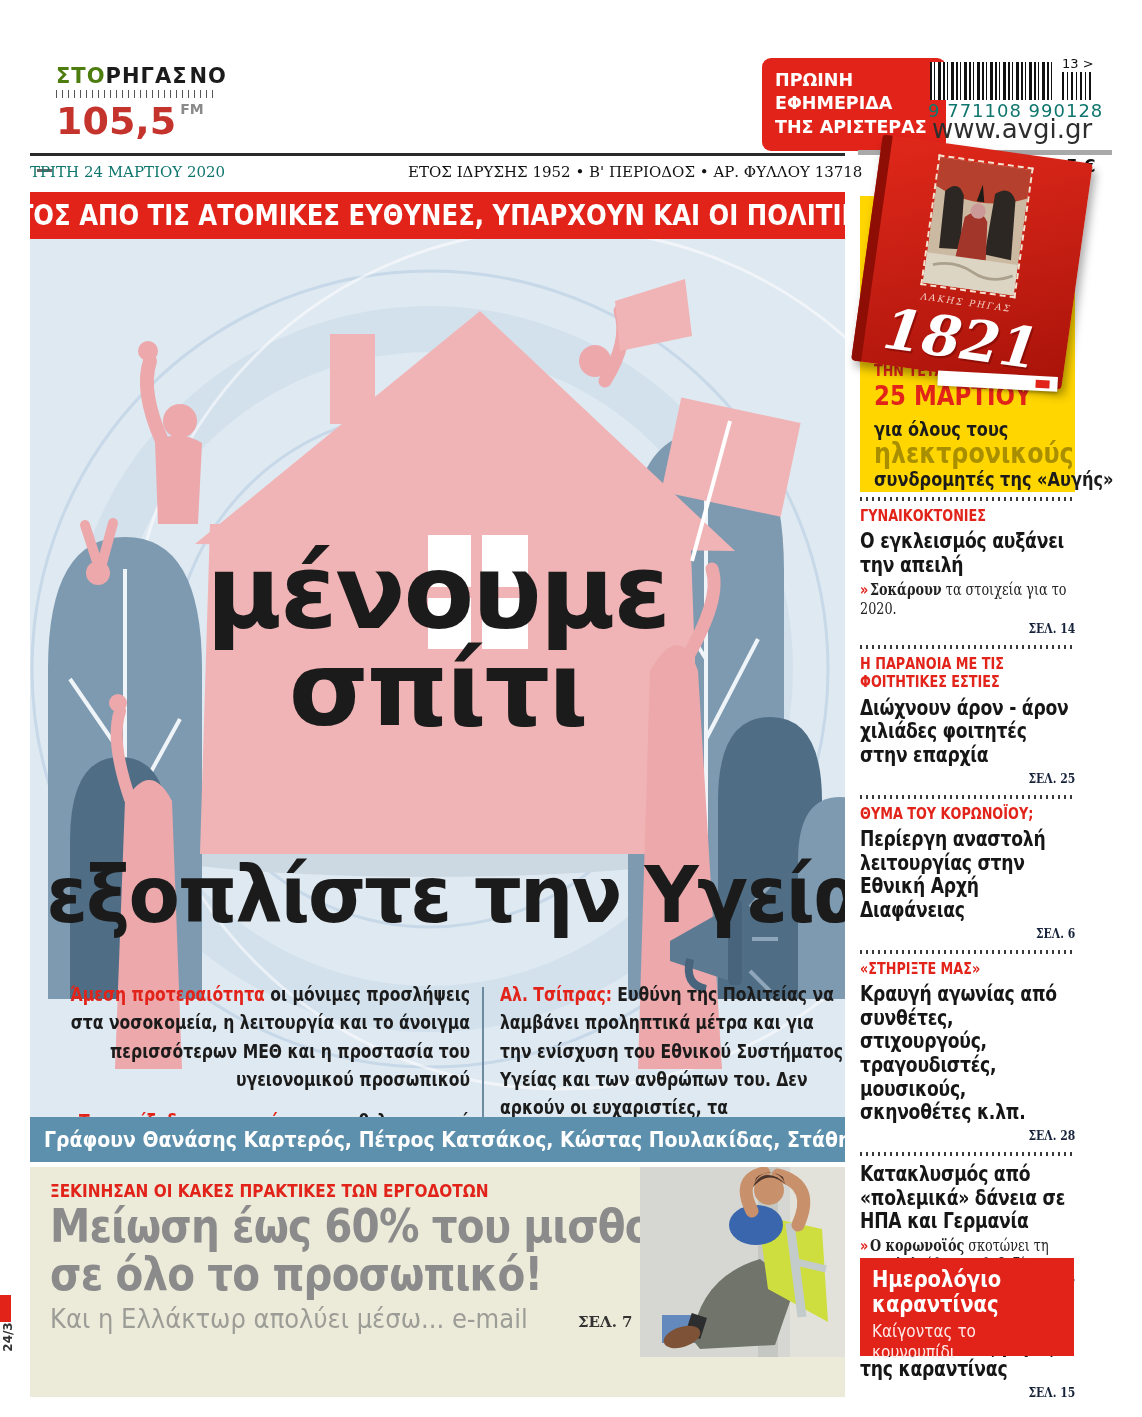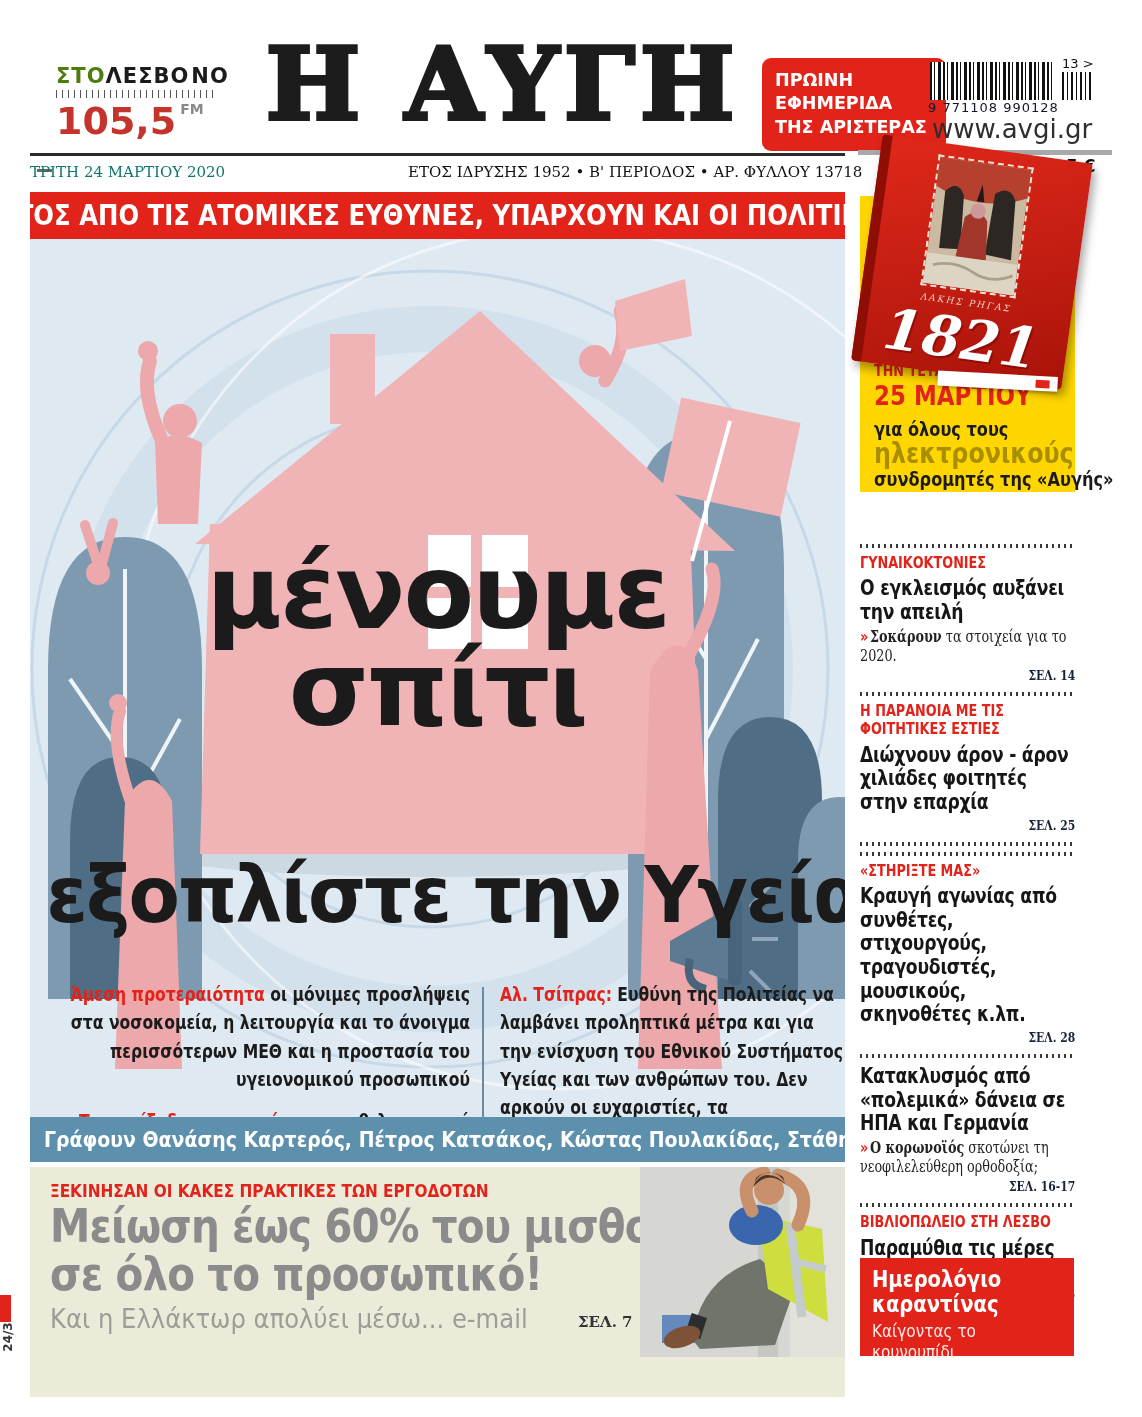--- a/index.html
+++ b/index.html
@@ -22,21 +22,21 @@
 
   .masthead{left:240px;top:34px;width:525px;text-align:center;font-family:"DejaVu Serif",serif;
     font-weight:bold;font-size:100px;line-height:1;color:#1c1c1c;letter-spacing:5px;
     -webkit-text-stroke:4px #1c1c1c;}
 
   .tagline-box{left:762px;top:58px;width:184px;height:93px;background:#e2231a;border-radius:9px;
     color:#fff;padding:11px 13px;box-sizing:border-box;font-weight:bold;font-size:17.5px;line-height:1.33;}
 
   .barcode{left:930px;top:62px;width:122px;height:38px;
     background:repeating-linear-gradient(90deg,#111 0 2px,#fff 2px 4px,#111 4px 5px,#fff 5px 8px,#111 8px 11px,#fff 11px 13px);}
-  .barcode-num{left:928px;top:100px;font-size:13px;letter-spacing:1px;color:#0f172a;}
+  .barcode-num{left:928px;top:100px;font-size:18px;letter-spacing:1px;color:#0f766e;}
   .barcode-addon-label{left:1062px;top:56px;font-size:13px;color:#111;}
   .barcode-addon{left:1062px;top:72px;width:30px;height:28px;
     background:repeating-linear-gradient(90deg,#111 0 2px,#fff 2px 5px,#111 5px 6px,#fff 6px 9px);}
   .website{left:932px;top:114px;font-size:26px;color:#2e2e2e;}
 
   .rule-left{left:30px;top:153px;width:815px;height:3px;background:#2a2a2a;}
   .rule-right{left:858px;top:150px;width:254px;height:5px;background:#a9a9a9;}
   .date-line{left:30px;top:163px;font-family:"DejaVu Serif",serif;font-size:15px;color:#0f766e;}
   .issue-line{left:408px;top:163px;font-family:"DejaVu Serif",serif;font-size:15px;color:#111;}
   .price{left:986px;top:156px;font-size:17px;font-weight:bold;color:#111;}
@@ -102,21 +102,21 @@
   .book-spine{position:absolute;left:0;top:0;width:10px;height:100%;background:#8e0e06;border-radius:4px 0 0 4px;}
   .book-paint{position:absolute;left:58px;top:12px;width:96px;height:132px;border:2px dashed #f3e3d0;box-sizing:border-box;}
   .book-caption{position:absolute;left:0;top:150px;width:100%;text-align:center;font-family:"DejaVu Serif",serif;
     font-style:italic;font-size:9px;color:#f3cfc6;letter-spacing:2px;}
   .book-title{position:absolute;left:0;top:158px;width:100%;text-align:center;font-family:"DejaVu Serif",serif;
     font-style:italic;font-weight:bold;font-size:56px;color:#fff;text-shadow:2px 2px 0 rgba(120,10,5,.6);}
   .book-sliver{position:absolute;right:4px;bottom:-8px;width:120px;height:15px;background:#fff;
     transform:rotate(-5deg);box-shadow:0 2px 3px rgba(0,0,0,.25);}
   .book-sliver-dot{position:absolute;right:8px;top:4px;width:14px;height:8px;background:#e2231a;}
 
-  .articles{left:860px;top:492px;width:215px;margin-top:47px;}
+  .articles{left:860px;top:492px;width:215px;}
   .divider{height:4px;margin:5px 0 6px 0;
     background:repeating-linear-gradient(90deg,#3a3a3a 0 2px,transparent 2px 6px);}
   .art{position:relative;padding-bottom:4px;}
   .art .inner{width:269px;transform:scaleX(.8);transform-origin:top left;}
   .art-kicker{font-size:16px;font-weight:bold;color:#e2231a;line-height:1.15;margin-bottom:4px;}
   .art-h{font-size:21.5px;font-weight:bold;color:#161616;line-height:1.1;letter-spacing:-.3px;margin-bottom:3px;}
   .art-sum{font-family:"DejaVu Serif",serif;font-size:16px;line-height:1.2;color:#222;}
   .art-sum .chev{color:#e2231a;font-weight:bold;font-family:"DejaVu Sans",sans-serif;margin-right:2px;}
   .art-sum .lead{font-weight:bold;}
   .art-page{text-align:right;font-family:"DejaVu Serif",serif;font-size:13.5px;font-weight:bold;color:#17233a;margin-top:2px;}
@@ -128,29 +128,28 @@
   .diary-page{text-align:right;font-family:"DejaVu Serif",serif;font-size:13px;font-weight:bold;margin-top:2px;}
 </style>
 </head>
 <body>
 
 <div class="page">
 
   <div class="abs radio">
     <div class="radio-line1">
       <span class="radio-grey">ΣΤΟ</span>
-        <span>ΛΕΣΒΟ</span>
+        <span>ΡΗΓΑΣ</span>
         <span class="radio-bar"></span>
         <span>ΝΟ</span>
     </div>
     <div class="radio-ticks"></div>
     <div class="radio-freq"><span>105,5</span><span class="radio-band">FM</span><br><span class="radio-underscore"></span></div>
   </div>
 
-  <div class="abs masthead">Η ΑΥΓΗ</div>
 
   <div class="abs tagline-box">
     <div>ΠΡΩΙΝΗ</div>
     <div>ΕΦΗΜΕΡΙΔΑ</div>
     <div>ΤΗΣ ΑΡΙΣΤΕΡΑΣ</div>
   </div>
 
   <div class="abs barcode"></div>
   <div class="abs barcode-num">9 771108 990128</div>
   <div class="abs barcode-addon-label">13 &gt;</div>
@@ -313,20 +312,27 @@
 
     <div class="art">
         <div class="inner">
       <div class="art-kicker">Η ΠΑΡΑΝΟΙΑ ΜΕ ΤΙΣ ΦΟΙΤΗΤΙΚΕΣ ΕΣΤΙΕΣ</div>
       <div class="art-h">Διώχνουν άρον - άρον χιλιάδες φοιτητές στην επαρχία</div>
       <div class="art-page">ΣΕΛ. 25</div>
     </div>
       </div>
     <div class="divider"></div>
 
+    <div class="art">
+        <div class="inner">
+      <div class="art-kicker">ΘΥΜΑ ΤΟΥ ΚΟΡΩΝΟΪΟΥ;</div>
+      <div class="art-h">Περίεργη αναστολή λειτουργίας στην Εθνική Αρχή Διαφάνειας</div>
+      <div class="art-page">ΣΕΛ. 6</div>
+    </div>
+      </div>
     <div class="divider"></div>
 
     <div class="art">
         <div class="inner">
       <div class="art-kicker">«ΣΤΗΡΙΞΤΕ ΜΑΣ»</div>
       <div class="art-h">Κραυγή αγωνίας από συνθέτες, στιχουργούς, τραγουδιστές, μουσικούς, σκηνοθέτες κ.λπ.</div>
       <div class="art-page">ΣΕΛ. 28</div>
     </div>
       </div>
     <div class="divider"></div>

